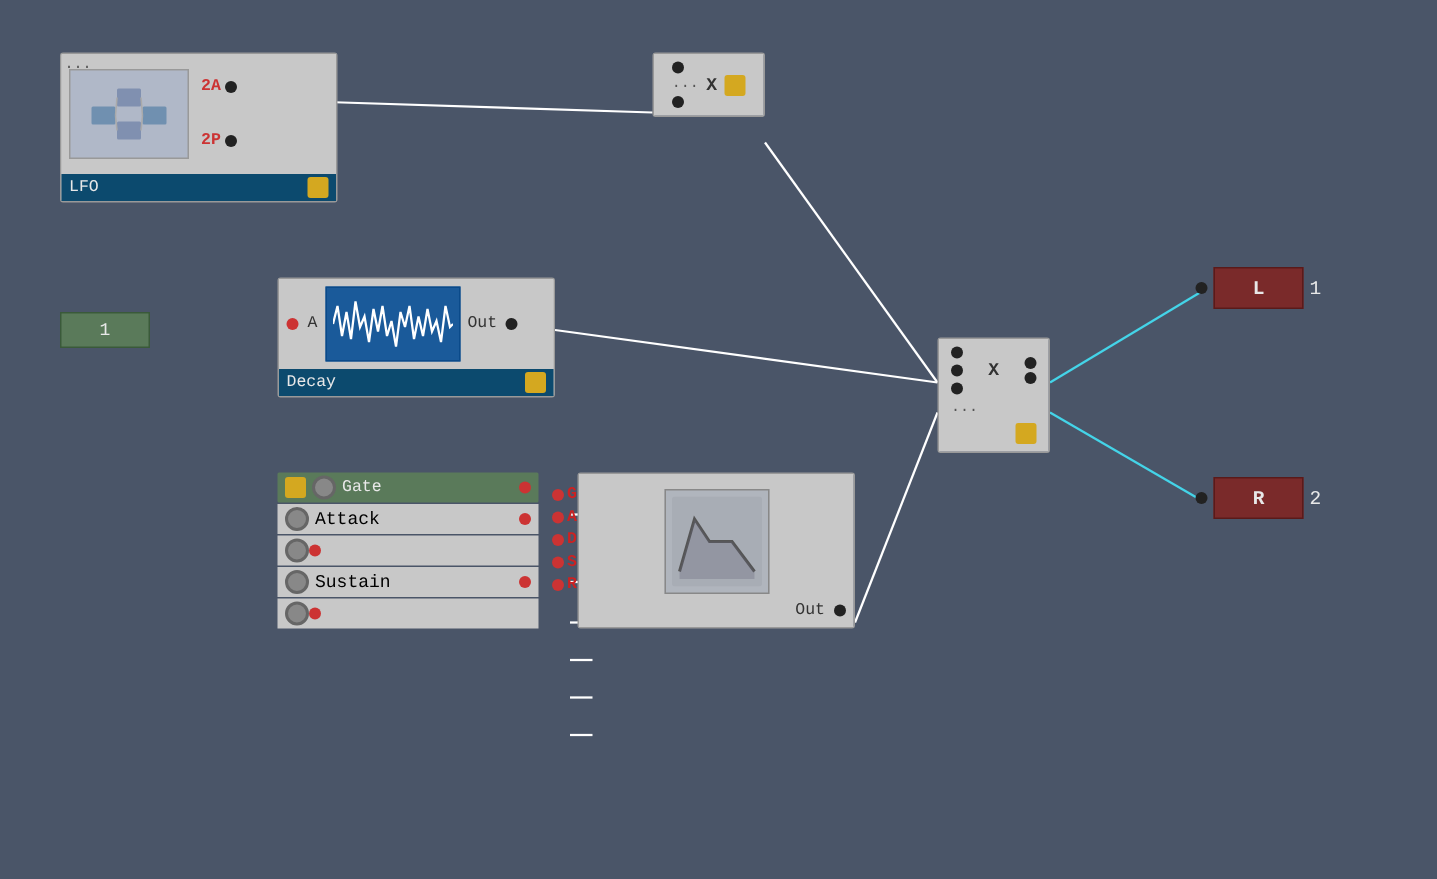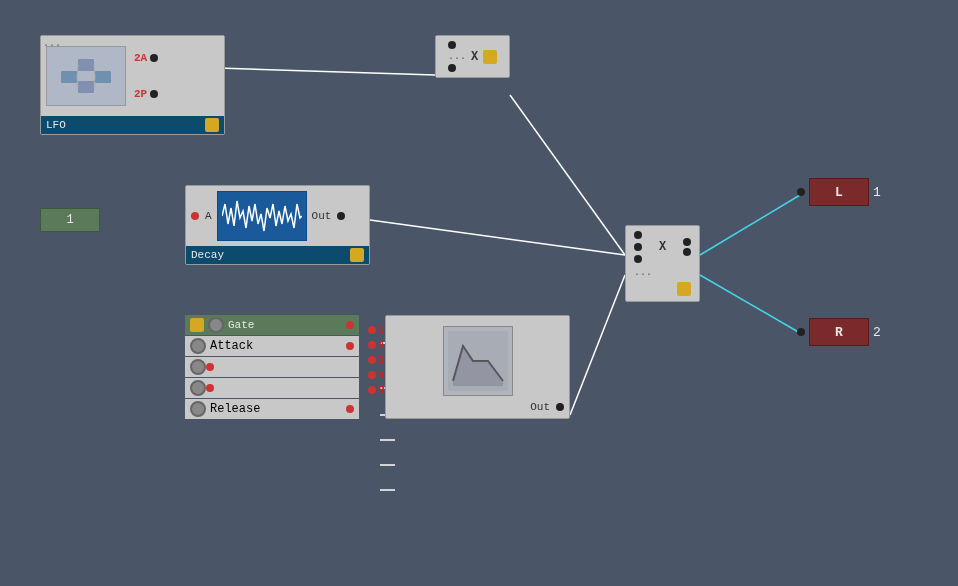--- a/index.html
+++ b/index.html
@@ -408,25 +408,25 @@
       <div class="adsr-knob"></div>
       <span style="flex:1; padding-left:4px;">Attack</span>
       <span class="port-dot-red"></span>
     </div>
     <div class="param-row">
       <div class="adsr-knob"></div>
       <span class="port-dot-red"></span>
     </div>
     <div class="param-row">
       <div class="adsr-knob"></div>
+      <span style="flex:1; padding-left:4px;">Sustain</span>
       <span class="port-dot-red"></span>
     </div>
     <div class="param-row">
       <div class="adsr-knob"></div>
-      <span style="flex:1; padding-left:4px;">Release</span>
       <span class="port-dot-red"></span>
     </div>
   </div>
 </div>
 
 <div class="node adsr-node">
   <div class="adsr-body">
 
     <div style="display:flex; flex-direction:column; align-items:flex-start; gap:3px; position:absolute; left:-18px; top:8px;">
       <div style="display:flex;align-items:center;gap:2px;">

